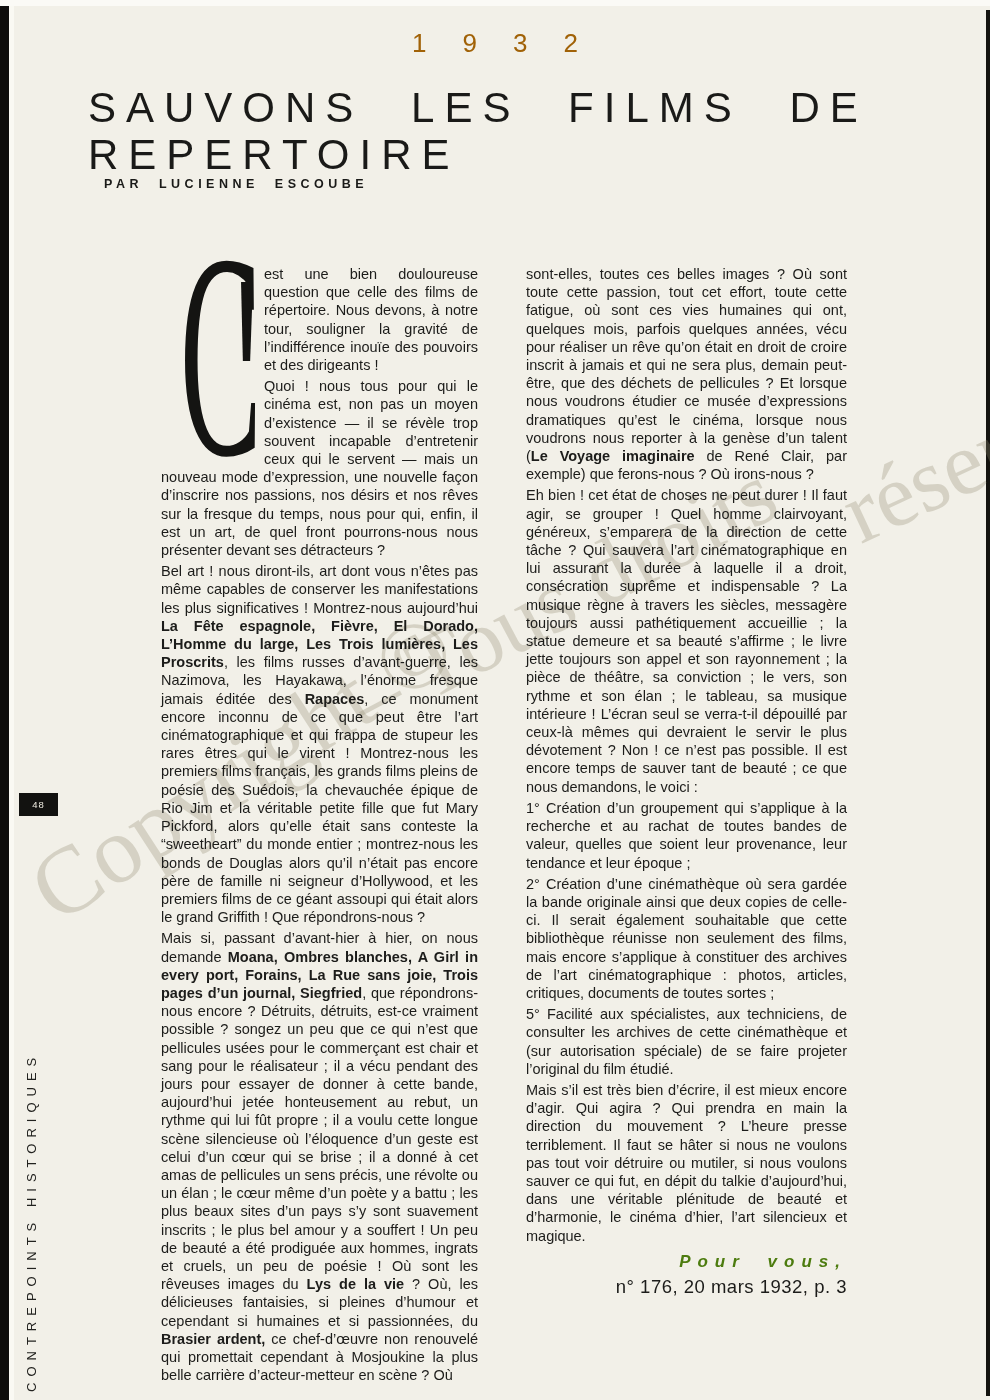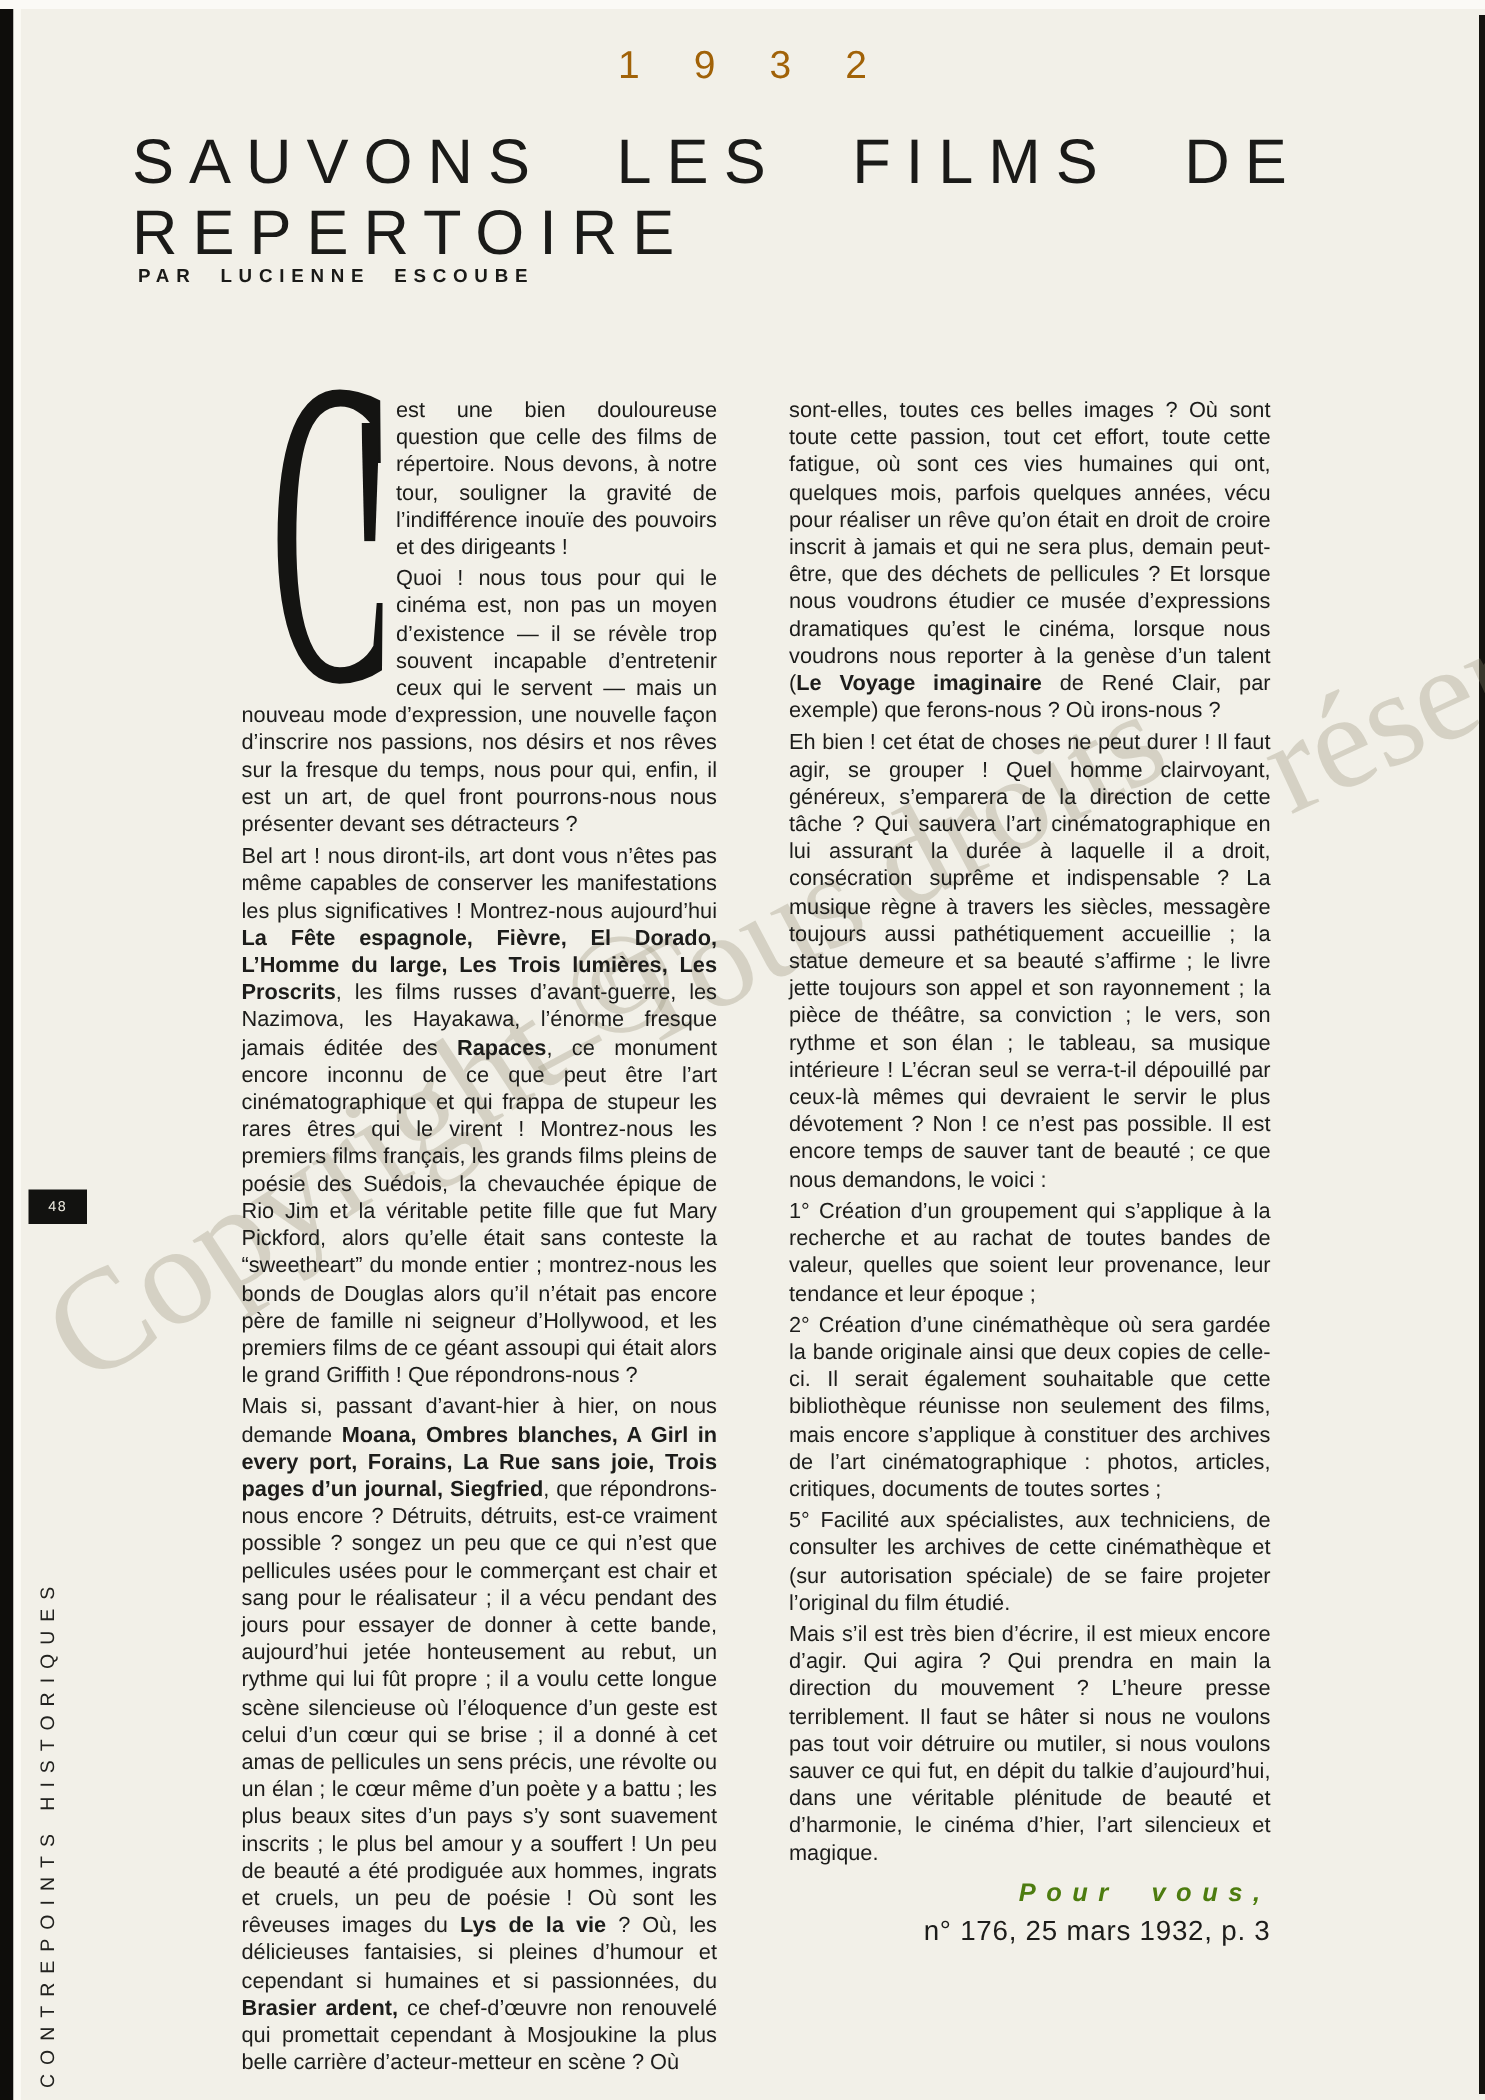--- a/index.html
+++ b/index.html
@@ -25,21 +25,21 @@
   .wm3{left:826px;top:470px;font-size:90px;transform:rotate(-25deg);transform-origin:0 0;}
 
   .content{position:relative;z-index:2;}
 
   
   .year{position:absolute;left:0;top:28px;width:990px;text-align:center;
         font-size:26px;letter-spacing:36px;text-indent:36px;color:#a16207;}
   .title{position:absolute;left:88px;top:84px;width:860px;
          font-size:42px;line-height:47px;font-weight:400;color:#1a1a18;
          letter-spacing:10px;word-spacing:26px;}
-  .byline{position:absolute;left:92px;top:177px;font-size:12.5px;font-weight:bold;
+  .byline{position:absolute;left:104px;top:177px;font-size:12.5px;font-weight:bold;
           letter-spacing:4.5px;word-spacing:8px;color:#1a1a18;}
 
   
   .col{position:absolute;top:265px;font-size:14.5px;line-height:18.2px;
        text-align:justify;hyphens:auto;-webkit-hyphens:auto;color:#1c1c1a;}
   .col-left{left:161px;width:317px;}
   .col-right{left:526px;width:321px;}
   .body-par{margin:0 0 3px 0;}
   .body-par .bold{font-weight:bold;}
   .body-par .italic{}
@@ -107,21 +107,21 @@
 
     <div class="col col-right">
     <p class="body-par"><span>sont-elles, toutes ces belles images ? Où sont toute cette passion, tout cet effort, toute cette fatigue, où sont ces vies humaines qui ont, quelques mois, parfois quelques années, vécu pour réaliser un rêve qu’on était en droit de croire inscrit à jamais et qui ne sera plus, demain peut-être, que des déchets de pellicules ? Et lorsque nous voudrons étudier ce musée d’expressions dramatiques qu’est le cinéma, lorsque nous voudrons nous reporter à la genèse d’un talent (</span><span class="bold">Le Voyage imaginaire</span><span> de René Clair, par exemple) que ferons-nous ? Où irons-nous ?</span></p>
         <p class="body-par"><span>Eh bien ! cet état de choses ne peut durer ! Il faut agir, se grouper ! Quel homme clairvoyant, généreux, s’emparera de la direction de cette tâche ? Qui sauvera l’art cinématographique en lui assurant la durée à laquelle il a droit, consécration suprême et indispensable ? La musique règne à travers les siècles, messagère toujours aussi pathétiquement accueillie ; la statue demeure et sa beauté s’affirme ; le livre jette toujours son appel et son rayonnement ; la pièce de théâtre, sa conviction ; le vers, son rythme et son élan ; le tableau, sa musique intérieure ! L’écran seul se verra-t-il dépouillé par ceux-là mêmes qui devraient le servir le plus dévotement ? Non ! ce n’est pas possible. Il est encore temps de sauver tant de beauté ; ce que nous demandons, le voici :</span></p>
         <p class="body-par"><span>1° Création d’un groupement qui s’applique à la recherche et au rachat de toutes bandes de valeur, quelles que soient leur provenance, leur tendance et leur époque ;</span></p>
         <p class="body-par"><span>2° Création d’une cinémathèque où sera gardée la bande originale ainsi que deux copies de celle-ci. Il serait également souhaitable que cette bibliothèque réunisse non seulement des films, mais encore s’applique à constituer des archives de l’art cinématographique : photos, articles, critiques, documents de toutes sortes ;</span></p>
         <p class="body-par"><span>5° Facilité aux spécialistes, aux techniciens, de consulter les archives de cette cinémathèque et (sur autorisation spéciale) de se faire projeter l’original du film étudié.</span></p>
         <p class="body-par"><span>Mais s’il est très bien d’écrire, il est mieux encore d’agir. Qui agira ? Qui prendra en main la direction du mouvement ? L’heure presse terriblement. Il faut se hâter si nous ne voulons pas tout voir détruire ou mutiler, si nous voulons sauver ce qui fut, en dépit du talkie d’aujourd’hui, dans une véritable plénitude de beauté et d’harmonie, le cinéma d’hier, l’art silencieux et magique.</span></p>
         <div class="footer">
           <div class="footer-sig">Pour vous,</div>
-          <div class="footer-ref">n° 176, 25 mars 1932, p. 3</div>
+          <div class="footer-ref">n° 176, 20 mars 1932, p. 3</div>
         </div>
       </div>
 
     <div class="page-badge">48</div>
     <div class="vertical-label">CONTREPOINTS HISTORIQUES</div>
   </div>
 
 </div>
 
 </body></html>

